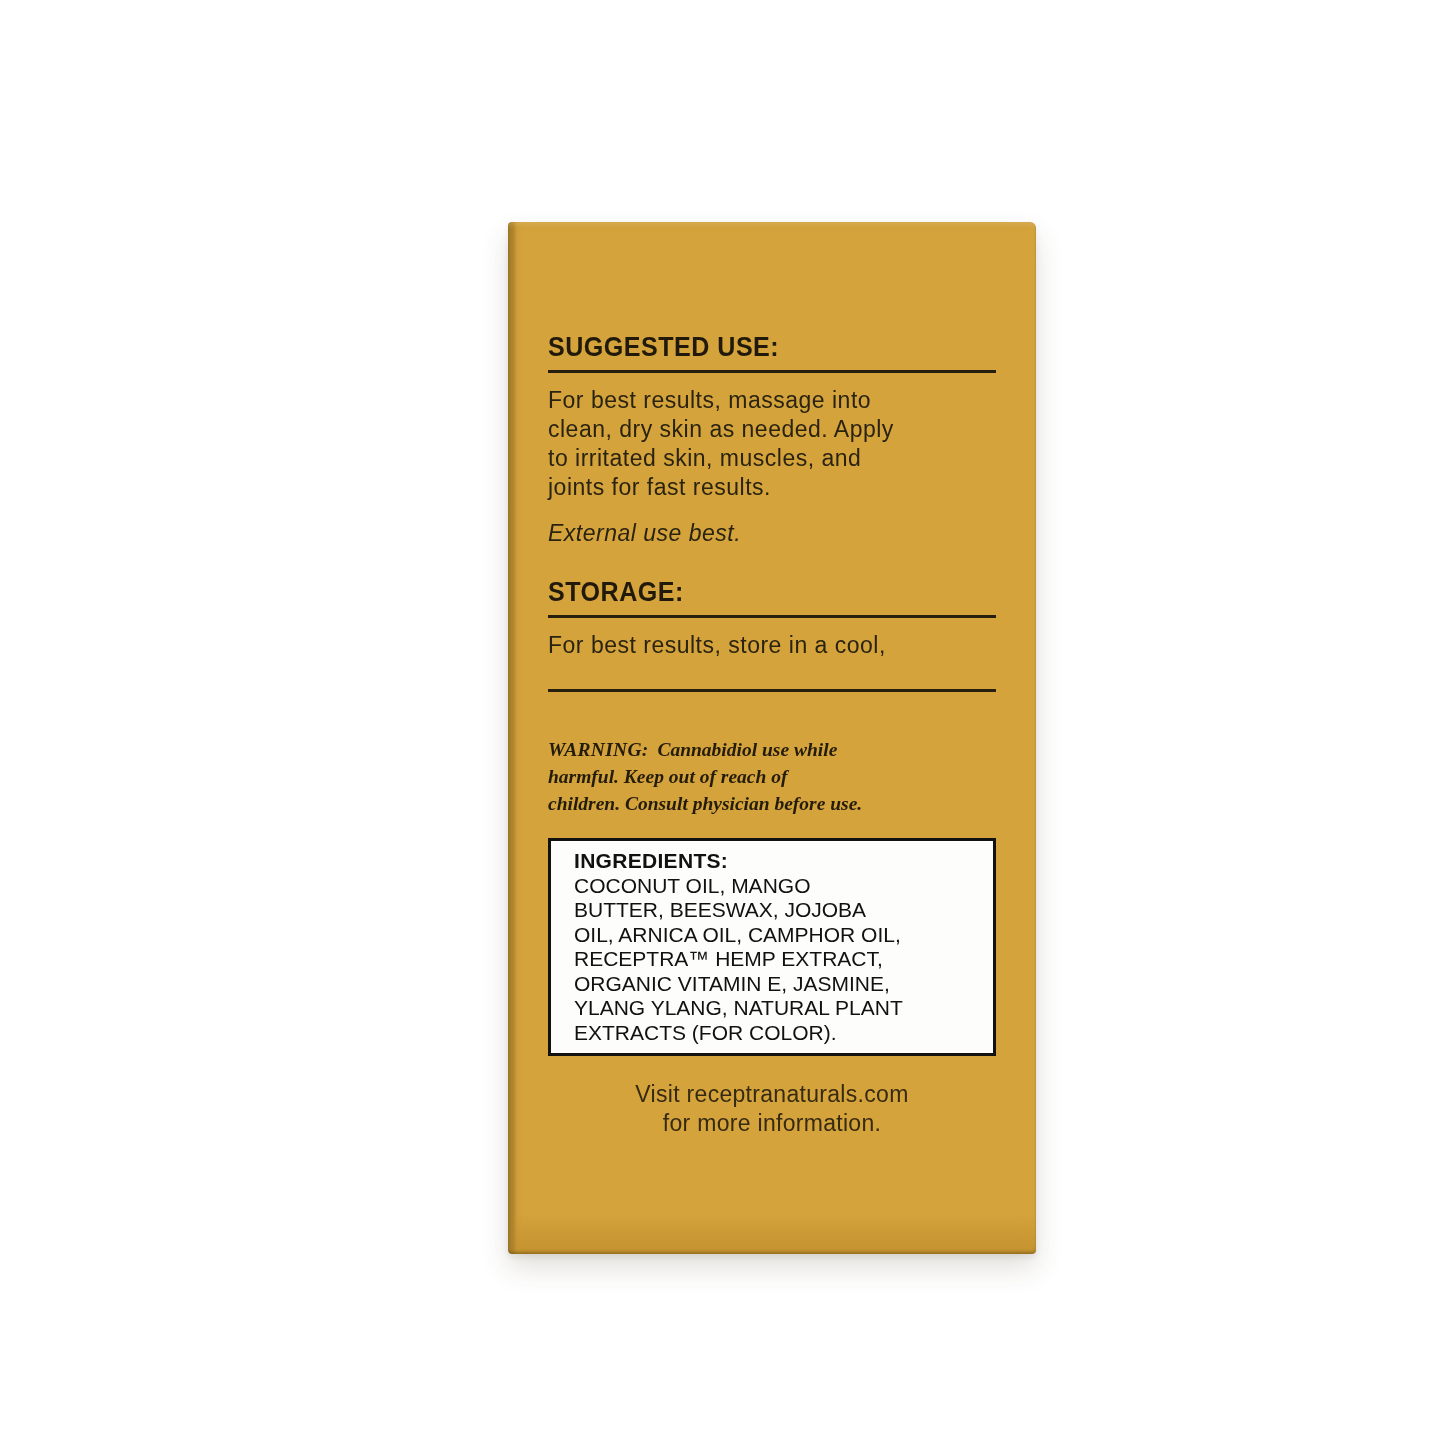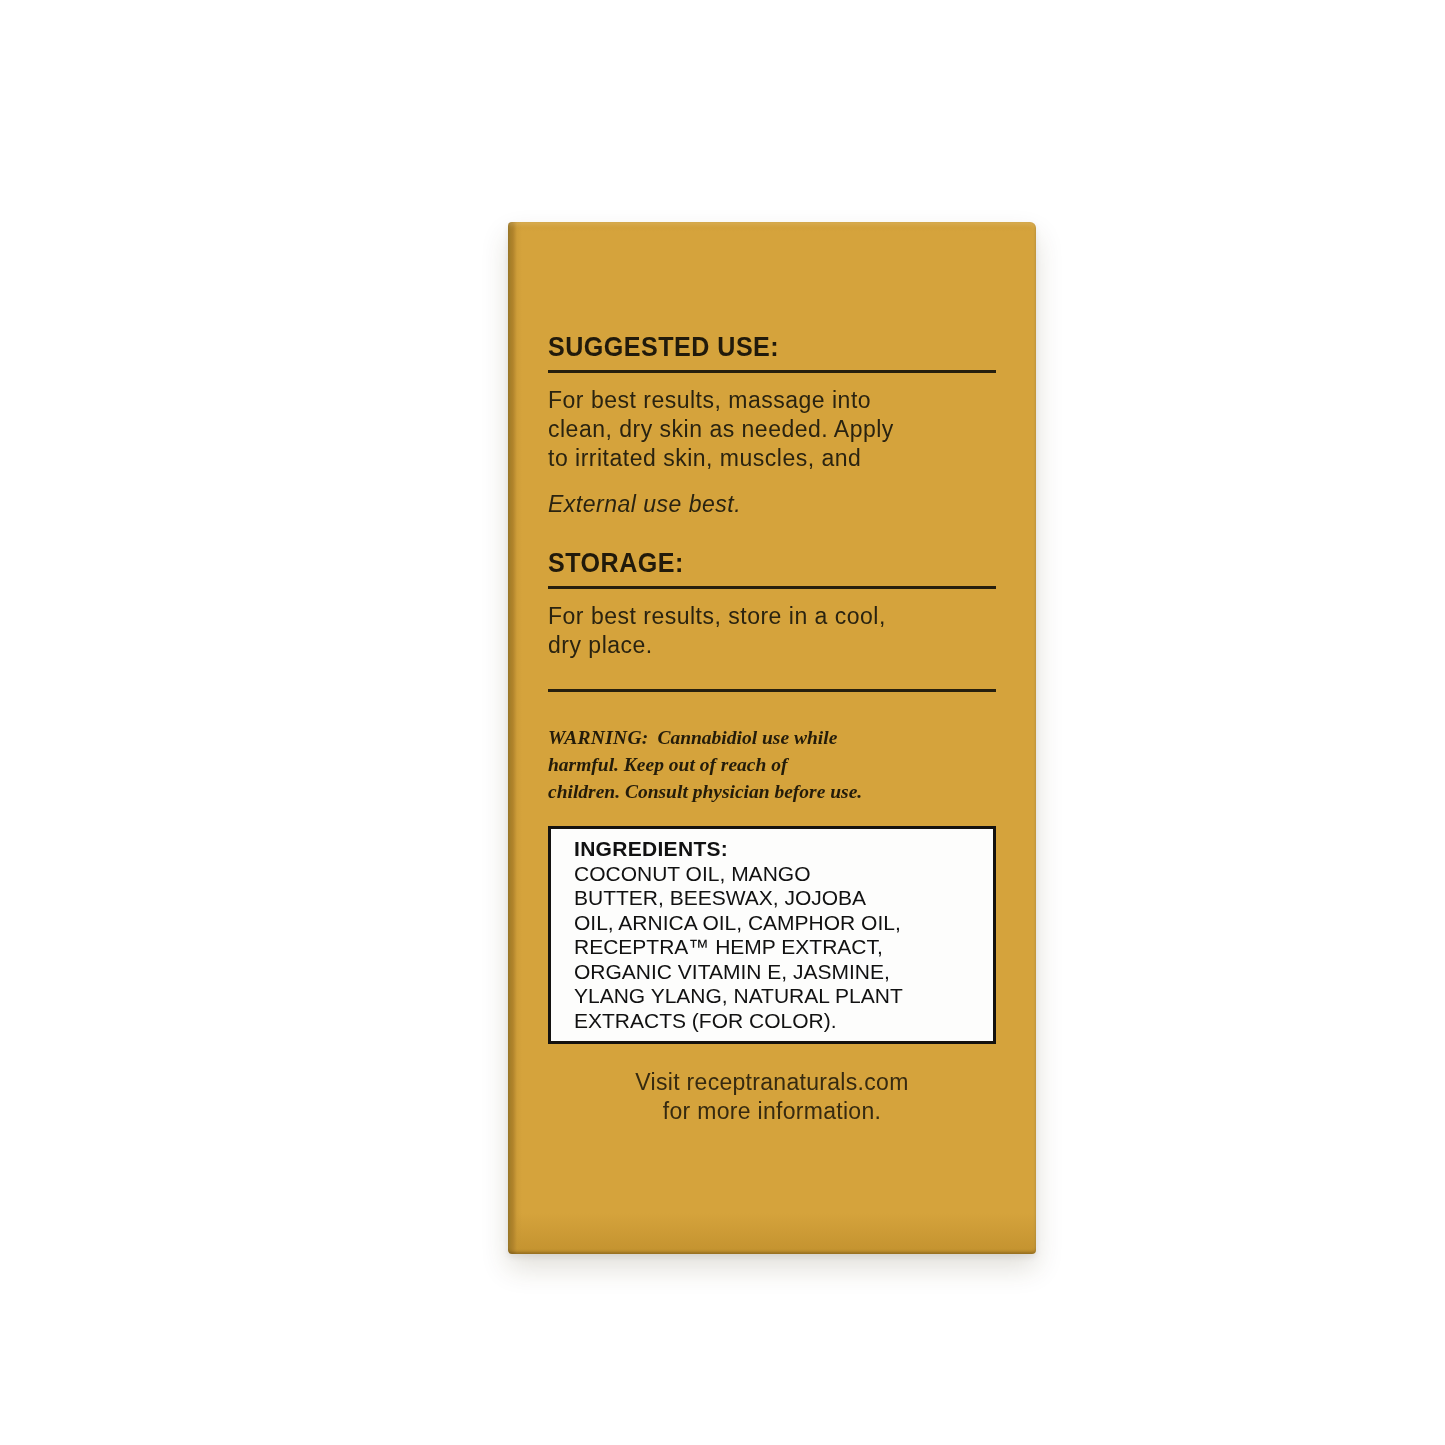--- a/index.html
+++ b/index.html
@@ -73,21 +73,21 @@
     margin-top: 17px;
     font-size: 23px;
     line-height: 29px;
     letter-spacing: 0.5px;
     font-style: italic;
     color: #2a2310;
     white-space: nowrap;
   }
 
   
-  .warning { margin-top: 32px; }
+  .warning { margin-top: 44px; }
   .warning .wline {
     font-family: "Liberation Serif", "DejaVu Serif", serif;
     font-style: italic;
     font-weight: 700;
     font-size: 19.5px;
     line-height: 27px;
     color: #241c0a;
     white-space: nowrap;
   }
   .warn-label {
@@ -137,32 +137,32 @@
 
     <div class="section-heading">
       <span class="squeeze">SUGGESTED USE:</span>
     </div>
     <div class="rule"></div>
 
     <div class="para">
       <div class="line">For best results, massage into</div>
       <div class="line">clean, dry skin as needed. Apply</div>
       <div class="line">to irritated skin, muscles, and</div>
+      <div class="line">joints for fast results.</div>
     </div>
 
     <div class="note">External use best.</div>
 
     <div class="section-heading second">
       <span class="squeeze">STORAGE:</span>
     </div>
     <div class="rule"></div>
 
     <div class="para">
       <div class="line">For best results, store in a cool,</div>
-      <div class="line">dry place.</div>
     </div>
 
     <div class="rule separator"></div>
 
     <div class="warning">
       <div class="wline">
         <span class="warn-label">WARNING:</span><span>Cannabidiol use while</span>
       </div>
       <div class="wline">harmful. Keep out of reach of</div>
       <div class="wline">children. Consult physician before use.</div>

